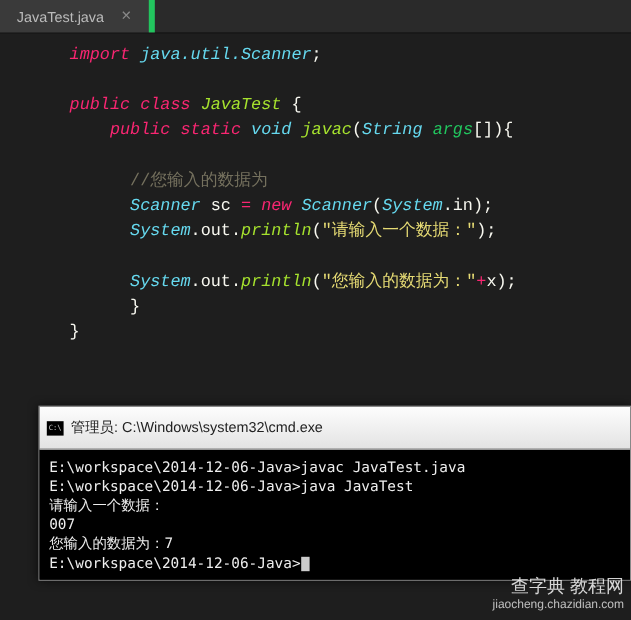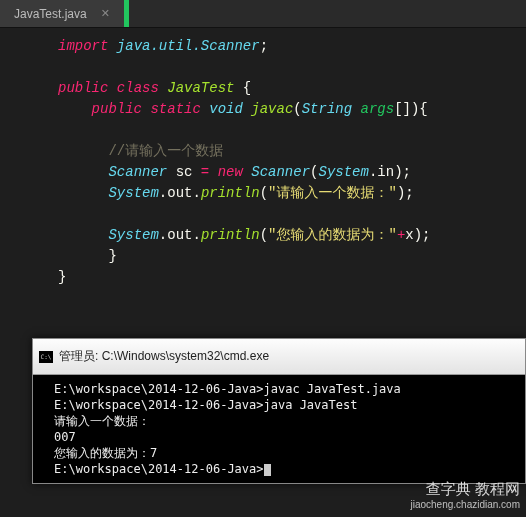--- a/index.html
+++ b/index.html
@@ -17,21 +17,21 @@
 .str    { color: #e6db74; font-style: normal; }
 .pln    { color: #f8f8f0; font-style: normal; }
 .param  { color: #22c55e; }
 .comment{ color: #75715e; font-style: normal;}
 
 .cmd-window { position: absolute; left: 32px; top: 338px; width: 494px; background: #000; border: 1px solid #888; box-shadow: 0 0 8px rgba(0,0,0,0.7); }
 .cmd-titlebar { background: linear-gradient(#fdfdfd, #e3e3e3); height: 36px; display: flex; align-items: center; padding: 0 6px; gap: 6px; font-family: SimSun, Arial; font-size: 12px; color: #222; border-bottom: 1px solid #999; }
 .cmd-icon { width: 14px; height: 12px; background: #000; display: inline-flex; align-items: center; justify-content: center; }
 .cmd-icon::after { content: "C:\\"; color: #ccc; font-size: 6px; font-family: monospace; }
 .cmd-body { background: #000; color: #eee; font-family: SimSun, Consolas, monospace; font-size: 12px; padding: 6px 8px; line-height: 16px; }
-.cmd-body div { white-space: pre; margin-left: 13px; }
+.cmd-body div { white-space: pre; }
 .cursor { display: inline-block; width: 7px; height: 12px; background: #ccc; vertical-align: text-bottom; }
 
 .watermark { position: absolute; right: 6px; bottom: 4px; color: rgba(255,255,255,0.82); font-family: SimSun, Arial; font-size: 15px; text-align: right; line-height: 16px; font-style: normal;}
 .watermark .sub { font-size: 10px; color: rgba(255,255,255,0.7); text-align: center; }
 </style>
 </head>
 <body>
 
 <div class="tab-bar">
   <div class="tab">
@@ -39,21 +39,21 @@
     <span class="tab-close">✕</span>
   </div>
 </div>
 
 <div class="editor">
 <div class="line"><span class="kw-pink">import</span><span class="type"> java.util.Scanner</span><span class="pln">;</span></div>
 <div class="line"> </div>
 <div class="line"><span class="kw-pink">public</span> <span class="kw-pink">class</span><span class="fn-green"> JavaTest </span><span class="pln">{</span></div>
 <div class="line">    <span class="kw-pink">public</span> <span class="kw-pink">static</span> <span class="type">void</span> <span class="fn-green">javac</span><span class="pln">(</span><span class="type">String</span><span class="param"> args</span><span class="pln">[]</span><span class="pln">){</span></div>
 <div class="line"> </div>
-<div class="line">      <span class="comment">//请输入一个数据</span></div>
+<div class="line">      <span class="comment">//您输入的数据为</span></div>
 <div class="line">      <span class="type">Scanner</span><span class="pln"> sc </span><span class="kw-pink">=</span><span class="kw-pink"> new</span><span class="type"> Scanner</span><span class="pln">(</span><span class="type">System</span><span class="pln">.in</span><span class="pln">);</span></div>
 <div class="line">      <span class="type">System</span><span class="pln">.</span><span class="pln">out</span><span class="pln">.</span><span class="fn-green">println</span><span class="pln">(</span><span class="str">"请输入一个数据："</span><span class="pln">);</span></div>
 <div class="line"> </div>
 <div class="line">      <span class="type">System</span><span class="pln">.</span><span class="pln">out</span><span class="pln">.</span><span class="fn-green">println</span><span class="pln">(</span><span class="str">"您输入的数据为："</span><span class="kw-pink">+</span><span class="pln">x</span><span class="pln">);</span></div>
 <div class="line">      <span class="pln">}</span></div>
 <div class="line"><span class="pln">}</span></div>
 </div>
 
 <div class="cmd-window">
   <div class="cmd-titlebar">

